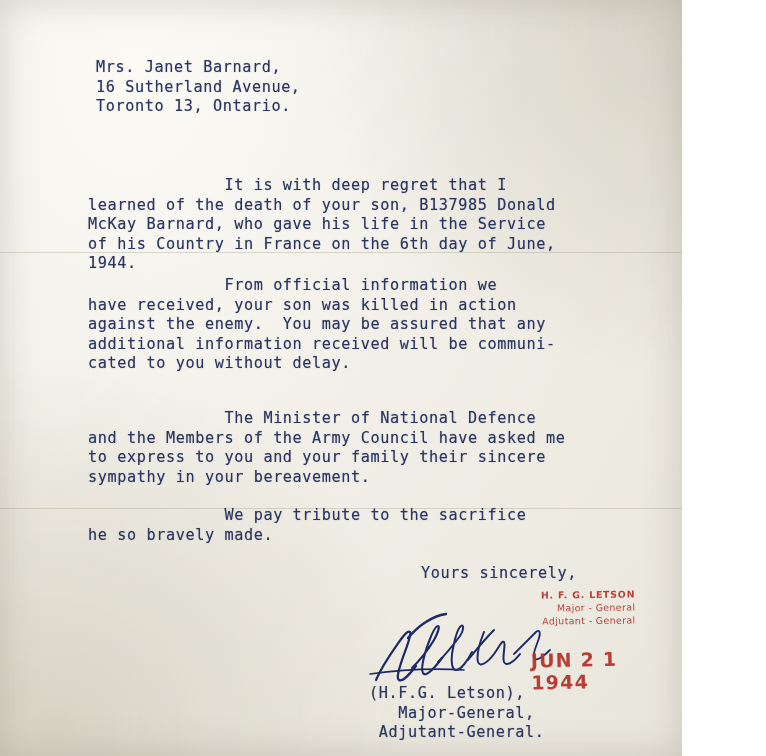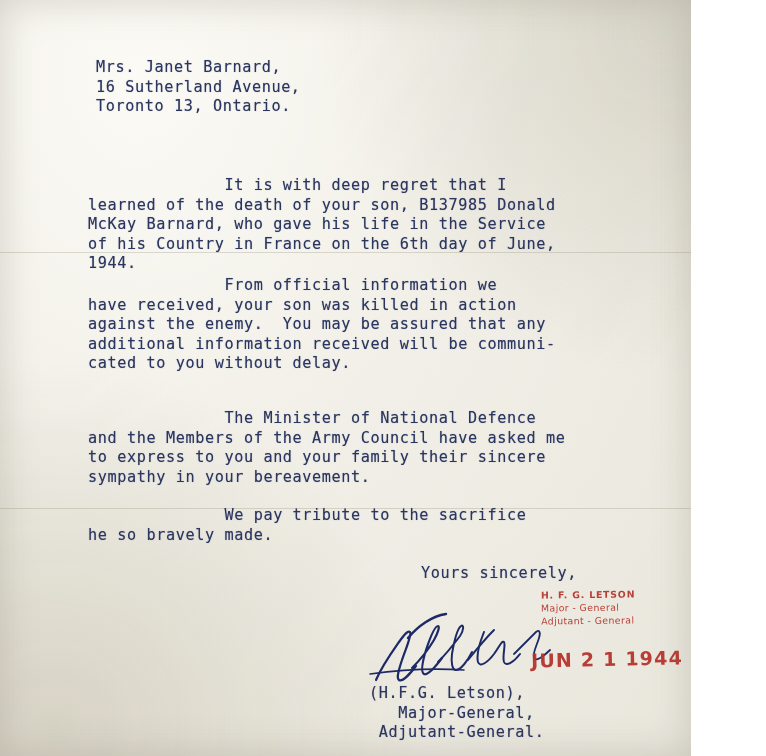--- a/index.html
+++ b/index.html
@@ -14,21 +14,20 @@
     font-family: "DejaVu Sans Mono", monospace;
   }
   .page {
     position: relative;
     width: 682px;
     height: 756px;
     background: #f3f1ea;
     background-image:
       radial-gradient(ellipse at 20% 10%, #fbfaf5 0%, #f1efe7 45%, #e9e6dc 100%);
     overflow: hidden;
-    padding-left: 9px;
   }
   
   .grain {
     position: absolute;
     inset: 0;
     pointer-events: none;
     background:
       radial-gradient(circle at 8% 96%, rgba(180,172,150,0.35) 0%, rgba(180,172,150,0) 38%),
       radial-gradient(circle at 96% 4%, rgba(170,165,145,0.30) 0%, rgba(170,165,145,0) 35%),
       radial-gradient(circle at 60% 50%, rgba(255,255,255,0.25) 0%, rgba(255,255,255,0) 60%);
@@ -69,21 +68,21 @@
 
   .stamp {
     position: absolute;
     left: 541px;
     top: 588px;
     color: #b6342c;
     font-family: "DejaVu Sans", sans-serif;
     font-size: 9.4px;
     line-height: 13px;
     letter-spacing: 0.4px;
-    text-align: left;
+    text-align: right;
     opacity: .93;
     transform: rotate(-0.6deg);
   }
   .stamp .nm { font-weight: bold; letter-spacing: .8px; }
 
   .datestamp {
     position: absolute;
     left: 531px;
     top: 648px;
     color: #b6342c;

